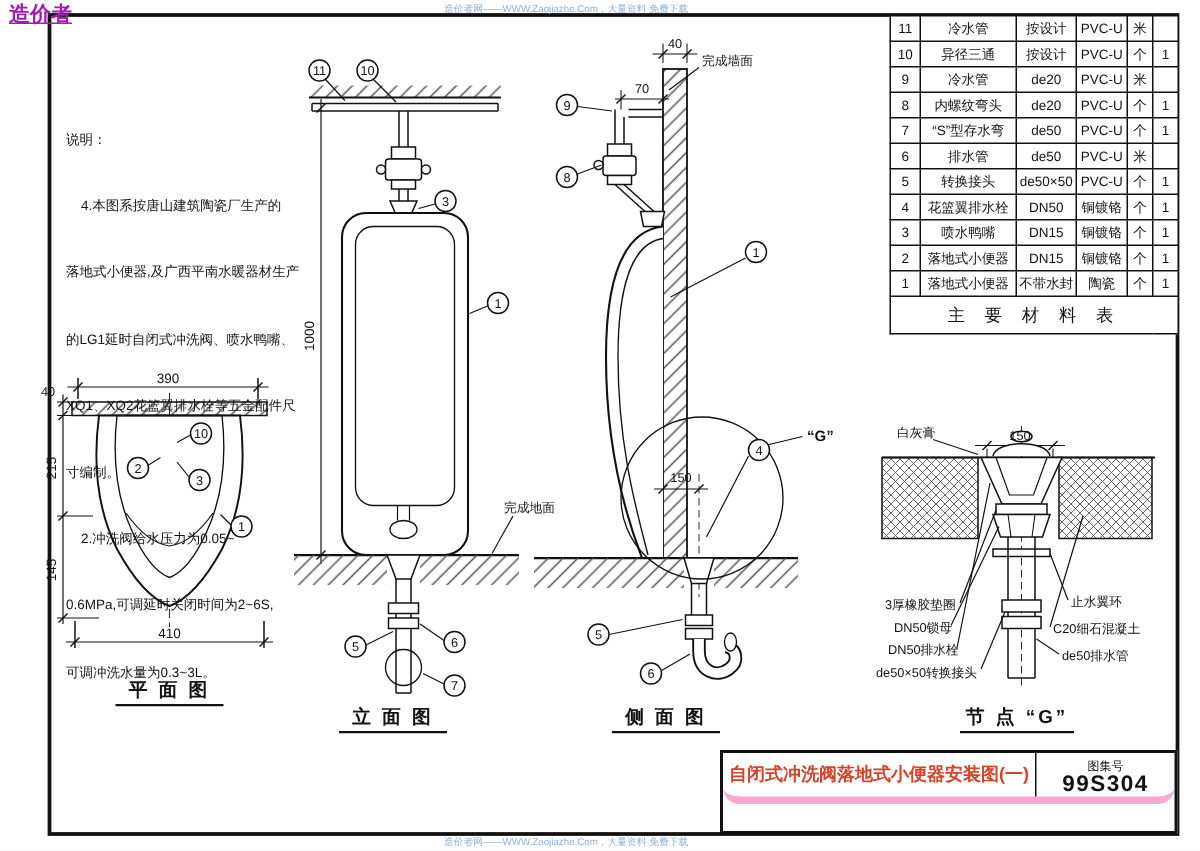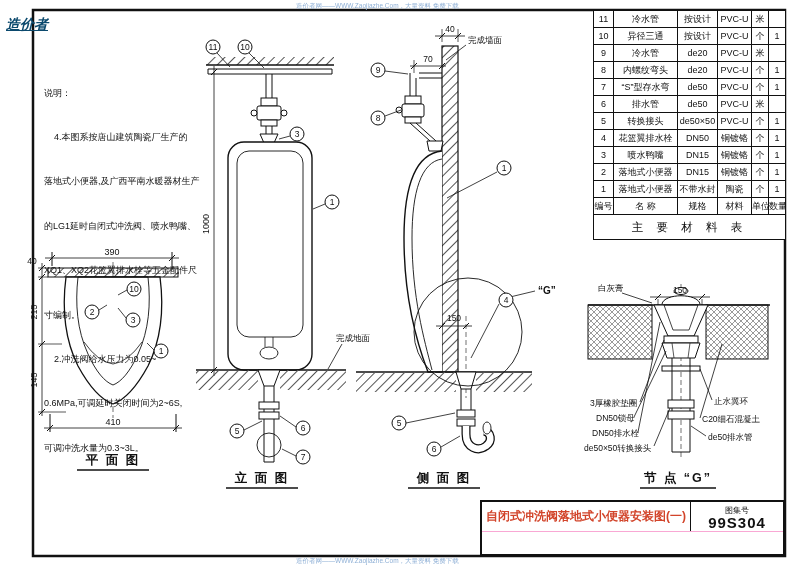--- a/index.html
+++ b/index.html
@@ -6,30 +6,30 @@
   .page{position:relative;width:800px;height:567px;background:#fff;font-family:"Liberation Sans","DejaVu Sans",sans-serif;color:#111;overflow:hidden;}
   svg.draw{position:absolute;left:0;top:0;}
   svg text{font-family:"Liberation Sans","DejaVu Sans",sans-serif;fill:#111;stroke:none;}
   .t8{font-size:8.5px;}
   .t9{font-size:9px;}
   .vlabel{font-size:12.5px;font-weight:bold;letter-spacing:2px;}
   .gref{font-size:10px;font-weight:bold;}
   .co circle{fill:#fff;stroke:#111;stroke-width:1;}
   .co text{font-size:8.5px;}
   .ld{stroke:#111;stroke-width:0.8;}
-  .corner{position:absolute;left:6px;top:16px;color:#0c4a6e;font-size:14px;font-weight:bold;text-decoration:underline;z-index:5;font-style:italic;}
+  .corner{position:absolute;left:6px;top:1px;color:#a21caf;font-size:14px;font-weight:bold;text-decoration:underline;z-index:5;}
   .wm{position:absolute;font-size:6.5px;color:#8fb0d6;z-index:5;white-space:nowrap;}
   .wm-top{left:296px;top:2px;}
   .wm-bottom{left:296px;top:557px;}
   .notes{position:absolute;left:44px;top:56px;width:150px;font-size:9px;line-height:14.8px;white-space:pre;z-index:2;}
   .materials{position:absolute;left:593px;top:10px;width:192px;border-collapse:collapse;table-layout:fixed;background:#fff;z-index:3;}
   .materials td{border:1px solid #111;font-size:9px;text-align:center;padding:0;height:16px;overflow:hidden;white-space:nowrap;}
   .materials tr.ttl td{height:24px;font-size:11.5px;letter-spacing:5px;}
   .titleblock{position:absolute;left:480px;top:500px;width:305px;height:56px;border:2px solid #111;box-sizing:border-box;background:#fff;z-index:3;}
-  .tb-top{display:flex;height:29px;border-bottom:1px solid #f9a8d4;}
+  .tb-top{display:flex;height:29px;border-bottom:5px solid #f9a8d4;border-radius:11px;}
   .tb-title{width:208px;border-right:1px solid #111;display:flex;align-items:center;justify-content:center;color:#d2442a;font-weight:bold;font-size:12px;white-space:nowrap;overflow:hidden;}
   .tb-atlas{flex:1;display:flex;flex-direction:column;align-items:center;justify-content:flex-end;}
   .tb-atlas-label{font-size:8px;line-height:9px;}
   .tb-atlas-no{font-size:15px;font-weight:bold;letter-spacing:1px;line-height:16px;}
   .tb-bottom{display:flex;height:22px;margin-top:36px;}
   .tb-bottom>div{border-right:1px solid #111;box-sizing:border-box;display:flex;align-items:center;justify-content:center;font-size:9.5px;overflow:hidden;}
   .tb-bottom>div:last-child{border-right:none;}
   .tb-sig{color:#27477f;font-style:italic;}
 </style>
 </head>
@@ -443,28 +443,20 @@
           <td>1</td>
         </tr>
       <tr>
           <td>1</td>
           <td>落地式小便器</td>
           <td>不带水封</td>
           <td>陶瓷</td>
           <td>个</td>
           <td>1</td>
         </tr>
-      <tr>
-          <td>编号</td>
-          <td>名 称</td>
-          <td>规格</td>
-          <td>材料</td>
-          <td>单位</td>
-          <td>数量</td>
-        </tr>
       <tr class="ttl">
           <td colspan="6">主 要 材 料 表</td>
         </tr>
     </tbody>
   </table>
 
   <div class="titleblock">
     <div class="tb-top">
       <div class="tb-title">自闭式冲洗阀落地式小便器安装图(一)</div>
       <div class="tb-atlas">

